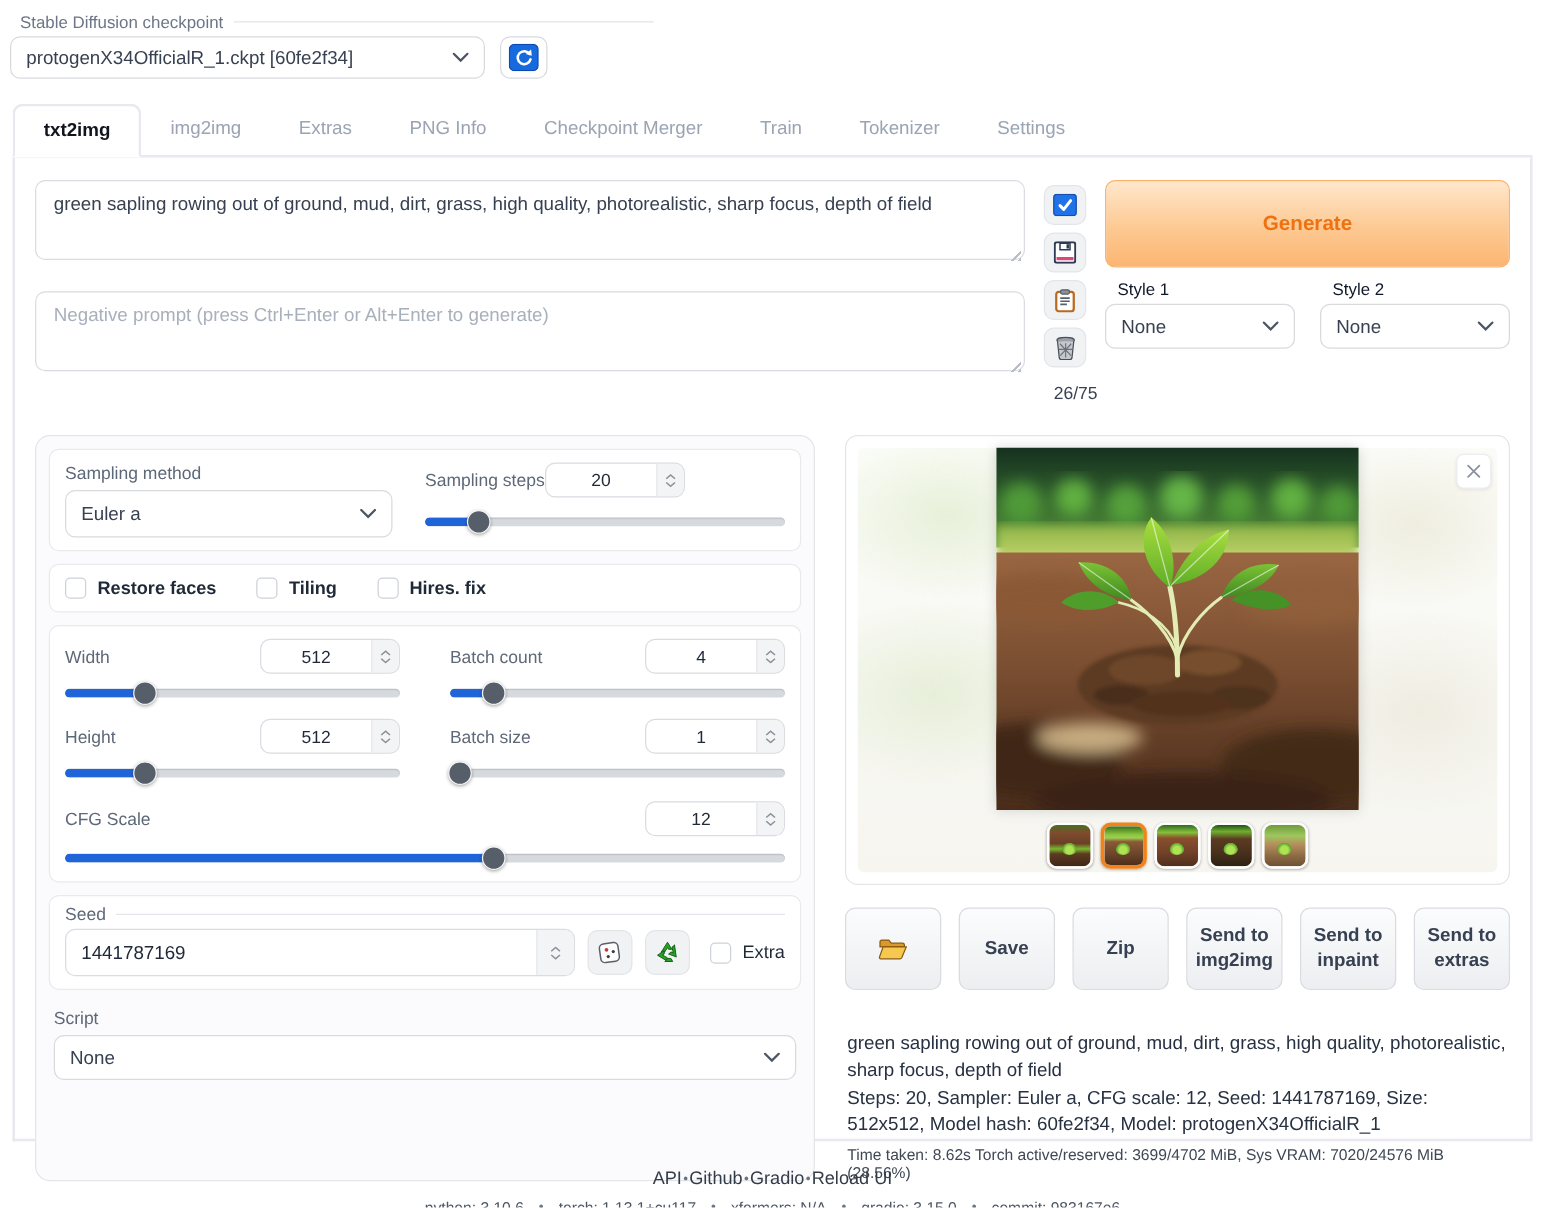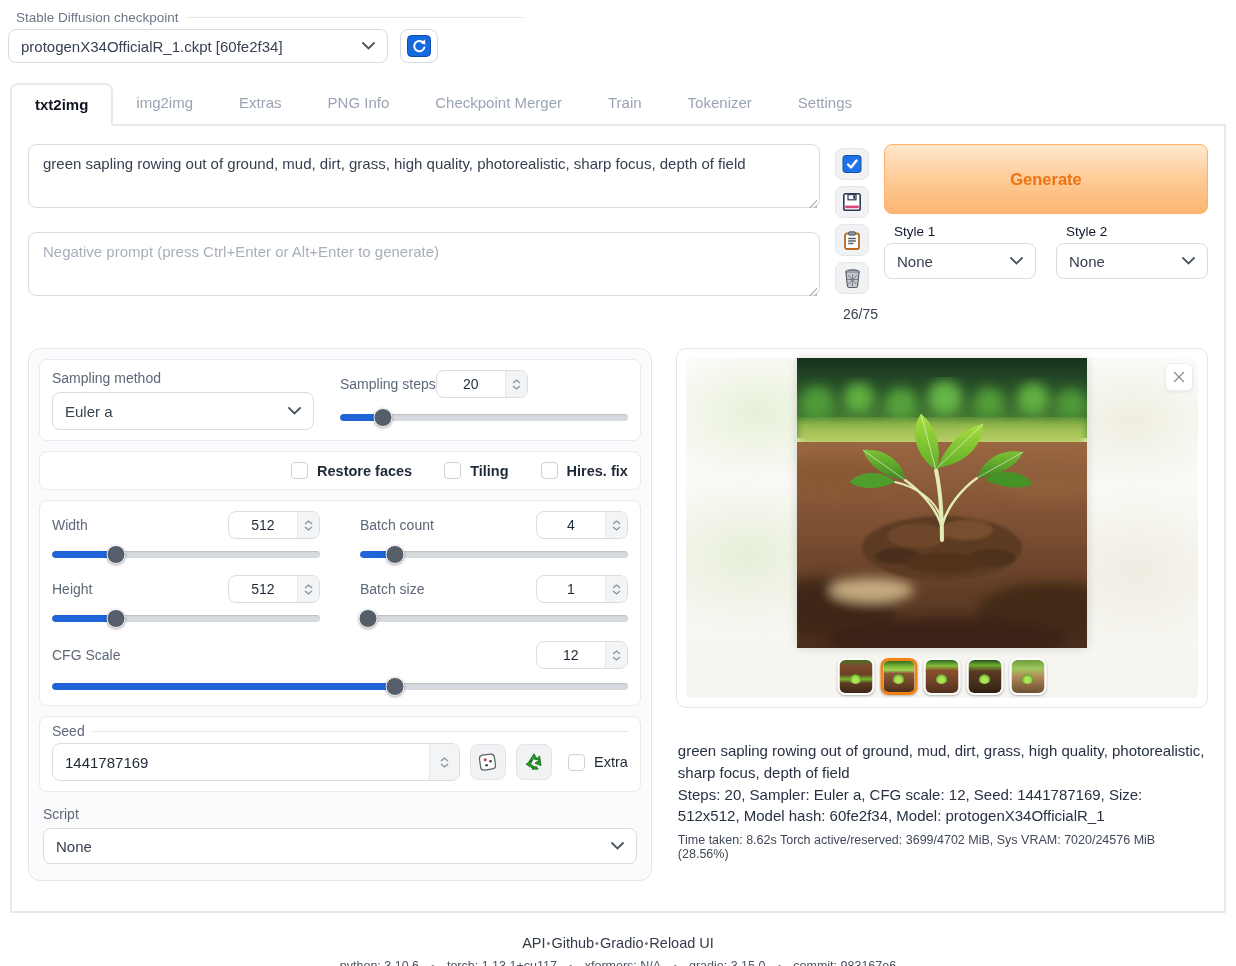--- a/index.html
+++ b/index.html
@@ -58,35 +58,35 @@
   .row-b { display:flex; margin-top:26px; }
   .settings-panel { flex:0 0 580px; background:#fbfbfd; border:1px solid #e4e5e9;
     border-radius:12px; padding:10px; }
   .group { background:#fff; border:1px solid #e9eaee; border-radius:8px; padding:10px 12px; margin-bottom:10px; }
   .flabel { font-size:14px; color:#5d6878; margin-bottom:6px; }
   .samp-row { display:flex; gap:26px; }
   .samp-left { flex:0 0 262px; }
   .samp-right { flex:1; }
   .samp-head { display:flex; align-items:center; margin-bottom:10px; }
 
-  .num { display:flex; align-items:center; width:92px; height:28px; border:1px solid #dadce2;
+  .num { display:flex; align-items:center; width:112px; height:28px; border:1px solid #dadce2;
     border-radius:8px; background:#fff; overflow:hidden; }
   .num-val { flex:1; text-align:center; font-size:14px; color:#1f2937; }
   .spin { width:22px; height:100%; display:flex; flex-direction:column; align-items:center;
     justify-content:center; gap:1px; background:#f3f4f6; border-left:1px solid #e7e8ec; cursor:pointer; }
 
   .slider { position:relative; height:18px; display:flex; align-items:center; cursor:pointer; }
   .track { width:100%; height:7px; background:#d6d9de; border-radius:4px;
     box-shadow:inset 0 1px 1px rgba(0,0,0,.12); overflow:hidden; }
   .fill { height:100%; background:#2064d9; border-radius:4px 0 0 4px; }
   .thumb { position:absolute; top:0; width:19px; height:19px; border-radius:50%;
     background:#565e69; border:1.5px solid #f3f4f6; box-shadow:0 1px 3px rgba(0,0,0,.35);
     transform:translateX(-50%); }
 
-  .cb-row { display:flex; gap:32px; align-items:center;justify-content:flex-end; }
+  .cb-row { display:flex; gap:32px; align-items:center; }
   .cb { display:flex; gap:9px; align-items:center; cursor:pointer; font-size:14.5px; color:#1f2937; font-weight:600; }
   .cb .box { width:17px; height:17px; background:#fff; border:1.5px solid #cdd2da; border-radius:4px; }
 
   .dims { display:flex; gap:40px; }
   .dcol { flex:1; }
   .dim-head { display:flex; align-items:center; justify-content:space-between; margin-bottom:6px; }
   .dim-block { margin-bottom:12px; }
   .cfg-head { display:flex; align-items:center; justify-content:space-between; margin:4px 0 8px 0; }
 
   .seed-group { padding-top:6px; }
@@ -584,20 +584,33 @@
               <div class="t-base"></div>
               <div class="sprout"></div>
             </div>
           <div class="thumb-img t5">
               <div class="t-base"></div>
               <div class="sprout"></div>
             </div>
         </div>
       </div>
 
+      <div class="out-btns">
+        <button class="out-btn">
+          <svg width="24" height="20" viewBox="0 0 24 20">
+            <path d="M2 4.5 A1.5 1.5 0 0 1 3.5 3 H9 L11 5.5 H20 A1.5 1.5 0 0 1 21.5 7 V8.5 H2 Z" fill="#d99a2b" stroke="#8a5a12"></path>
+            <path d="M4.5 8.5 H23 L19.5 17 A1.8 1.8 0 0 1 17.8 18 H2.5 A1 1 0 0 1 1.6 16.6 Z" fill="#f7c84f" stroke="#8a5a12"></path>
+          </svg>
+        </button>
+        <button class="out-btn">Save</button>
+        <button class="out-btn">Zip</button>
+        <button class="out-btn">Send to img2img</button>
+        <button class="out-btn">Send to inpaint</button>
+        <button class="out-btn">Send to extras</button>
+      </div>
 
       <div class="gen-info">
         <div class="gi-prompt">green sapling rowing out of ground, mud, dirt, grass, high quality, photorealistic, sharp focus, depth of field</div>
         <div class="gi-params">Steps: 20, Sampler: Euler a, CFG scale: 12, Seed: 1441787169, Size: 512x512, Model hash: 60fe2f34, Model: protogenX34OfficialR_1</div>
         <div class="gi-time">Time taken: 8.62s  Torch active/reserved: 3699/4702 MiB, Sys VRAM: 7020/24576 MiB (28.56%)</div>
       </div>
     </div>
   </div>
 </div>
 

